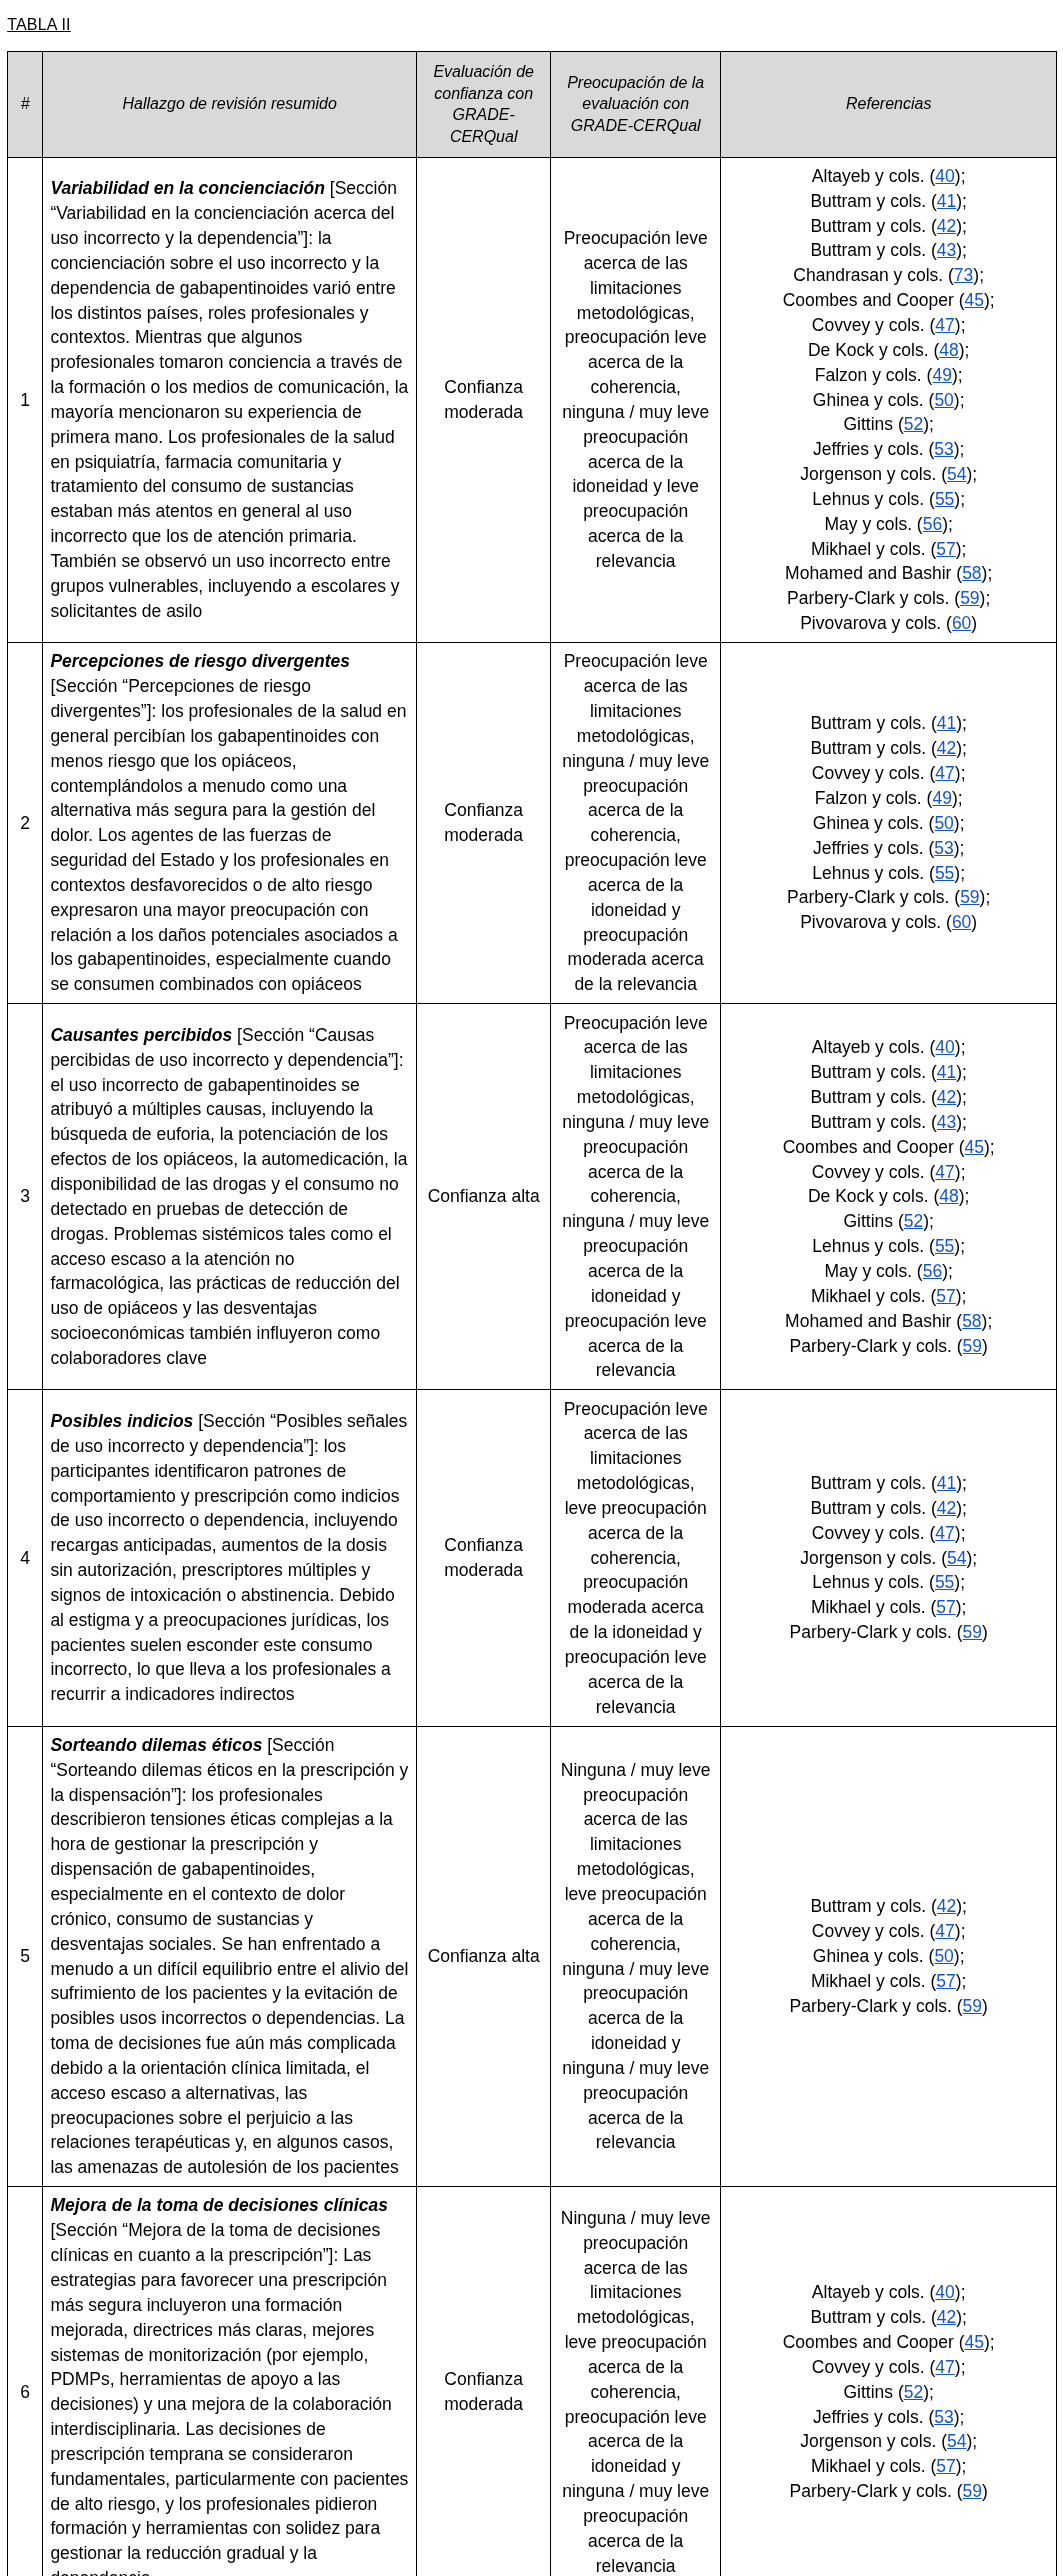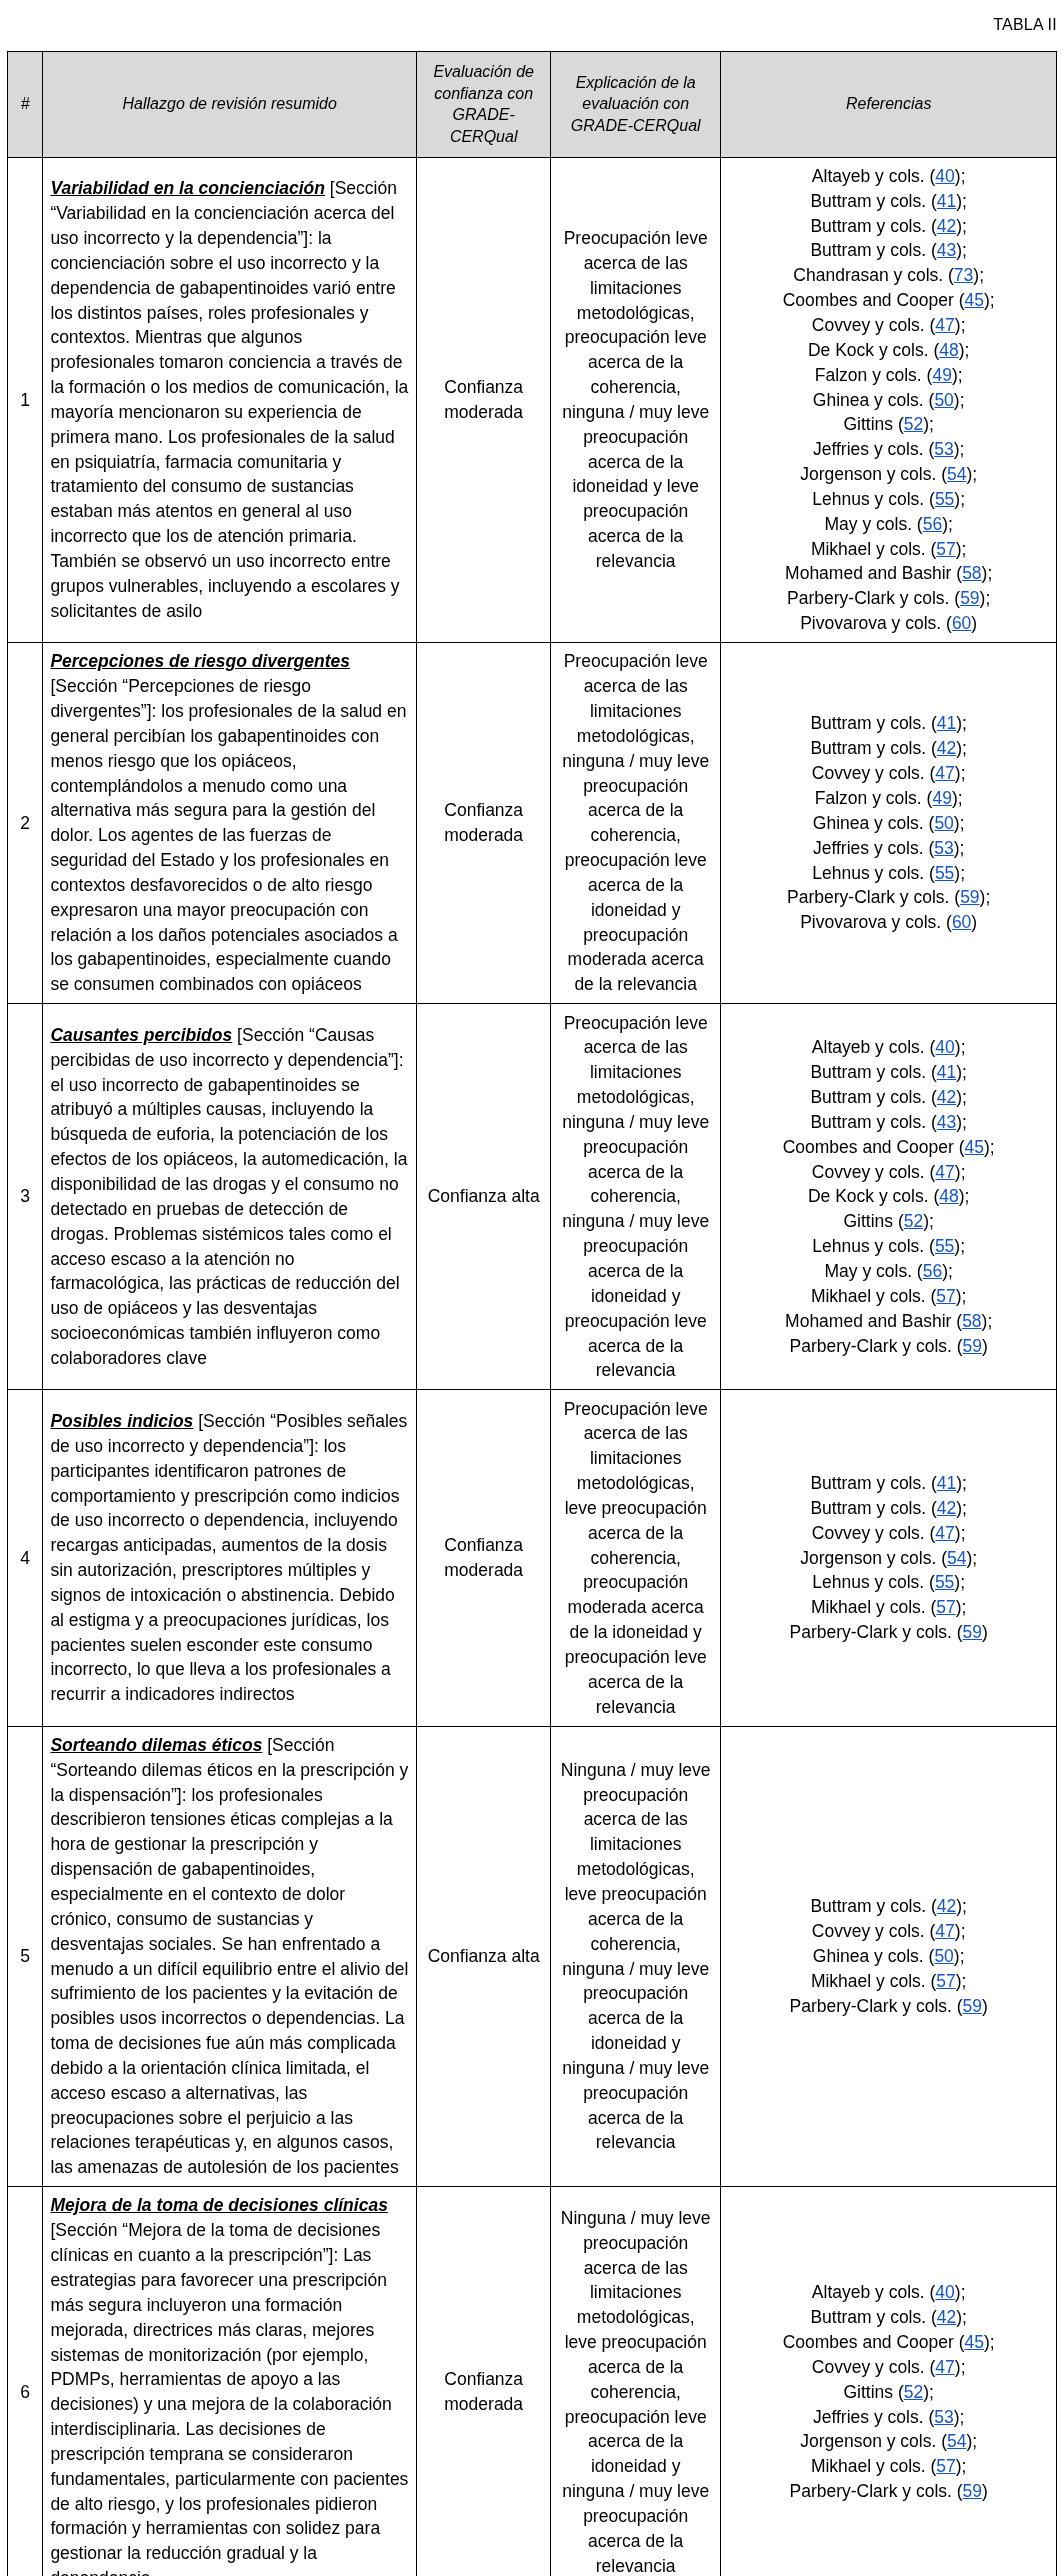--- a/index.html
+++ b/index.html
@@ -6,21 +6,21 @@
     --header-bg:#d9d9d9;
     --link-color:#1456c8;
   }
   html,body{margin:0;padding:0;background:#ffffff;color:#000;}
   body{
     width:1064px;
     font-family:"Liberation Sans", sans-serif;
     -webkit-font-smoothing:antialiased;
   }
   .page{padding:13.4px 7.2px 12.4px 7.2px;}
-  .title-block{text-align:right;margin-bottom:13.4px;}
+  .title-block{text-align:left;margin-bottom:13.4px;text-decoration:underline;}
   .title-block .t-line{
     font-size:16px;
     line-height:1.5;
     letter-spacing:0.2px;
   }
   table.cerqual{
     border-collapse:collapse;
     table-layout:fixed;
     width:1049px;
   }
@@ -41,21 +41,21 @@
   table.cerqual td{
     font-size:17.5px;
     line-height:1.42;
     padding:6.2px 7.2px;
   }
   td.col-num{text-align:center;vertical-align:middle;}
   td.col-finding{vertical-align:top;text-align:left;}
   td.col-confidence{text-align:center;vertical-align:middle;}
   td.col-explanation{text-align:center;vertical-align:middle;}
   td.col-references{text-align:center;vertical-align:middle;}
-  .finding-lead{font-style:italic;font-weight:bold;text-decoration:underline;}
+  .finding-lead{font-style:italic;font-weight:bold;}
   .ref-line{margin:0;}
   a.ref-num{
     color:var(--link-color);
     text-decoration:underline;
     cursor:pointer;
   }
 </style>
 </head>
 <body>
 
@@ -71,21 +71,21 @@
       <col style="width:374px">
       <col style="width:134px">
       <col style="width:170px">
       <col style="width:336px">
     </colgroup>
     <thead>
       <tr>
         <th>#</th>
         <th>Hallazgo de revisión resumido</th>
         <th>Evaluación de confianza con GRADE-CERQual</th>
-        <th>Explicación de la evaluación con GRADE-CERQual</th>
+        <th>Preocupación de la evaluación con GRADE-CERQual</th>
         <th>Referencias</th>
       </tr>
     </thead>
     <tbody>
   <tr>
     <td class="col-num">1</td>
     <td class="col-finding"><span class="finding-lead">Variabilidad en la concienciación</span><span> [Sección “Variabilidad en la concienciación acerca del uso incorrecto y la dependencia”]: la concienciación sobre el uso incorrecto y la dependencia de gabapentinoides varió entre los distintos países, roles profesionales y contextos. Mientras que algunos profesionales tomaron conciencia a través de la formación o los medios de comunicación, la mayoría mencionaron su experiencia de primera mano. Los profesionales de la salud en psiquiatría, farmacia comunitaria y tratamiento del consumo de sustancias estaban más atentos en general al uso incorrecto que los de atención primaria. También se observó un uso incorrecto entre grupos vulnerables, incluyendo a escolares y solicitantes de asilo</span></td>
     <td class="col-confidence">Confianza moderada</td>
     <td class="col-explanation">Preocupación leve acerca de las limitaciones metodológicas, preocupación leve acerca de la coherencia, ninguna / muy leve preocupación acerca de la idoneidad y leve preocupación acerca de la relevancia</td>
     <td class="col-references">

